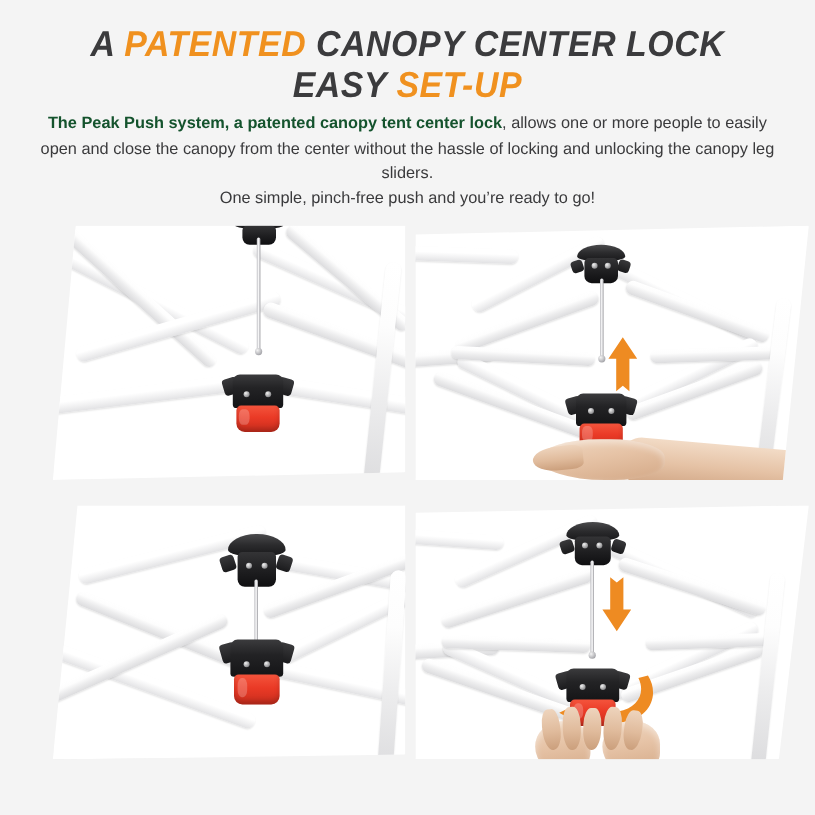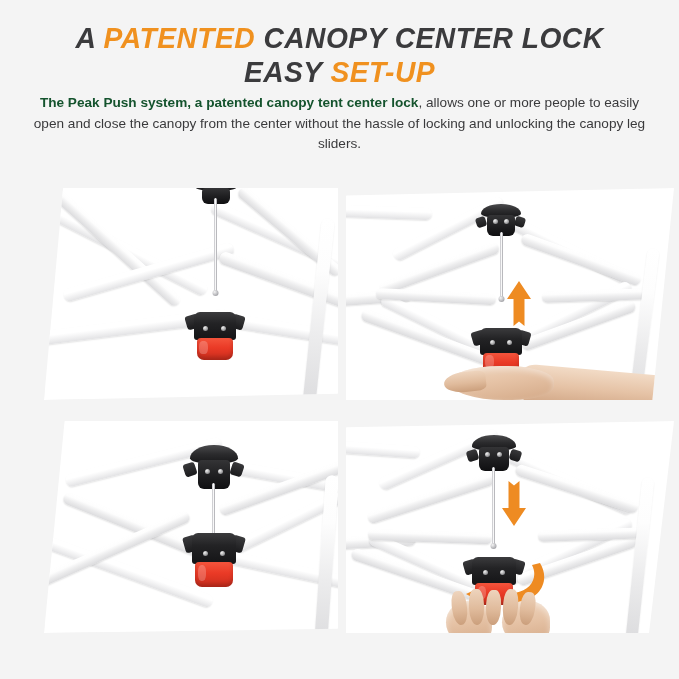--- a/index.html
+++ b/index.html
@@ -162,20 +162,21 @@
 <div class="page">
 
   <div class="headline">
     <span class="hl-line"><span>A </span><span class="hl-accent">PATENTED</span><span> CANOPY CENTER LOCK</span></span>
     <span class="hl-line"><span>EASY </span><span class="hl-accent">SET-UP</span></span>
   </div>
 
   <div class="bodycopy">
     <b>The Peak Push system, a patented canopy tent center lock</b><span>, allows one or more people to easily open and close the canopy from the center without the hassle of locking and unlocking the canopy leg sliders.</span>
     <br>
+    <span>One simple, pinch-free push and you’re ready to go!</span>
   </div>
 
   <div class="grid">
 
     <div class="panel" id="panel-1">
       <div class="scene">
 
         <div class="tube lit" style="left:-16px;top:6px;width:200px;height:13px;transform:rotate(27deg);transform-origin:left center;"></div>
         <div class="tube" style="left:4px;top:-8px;width:176px;height:12px;transform:rotate(42deg);transform-origin:left center;"></div>
 

